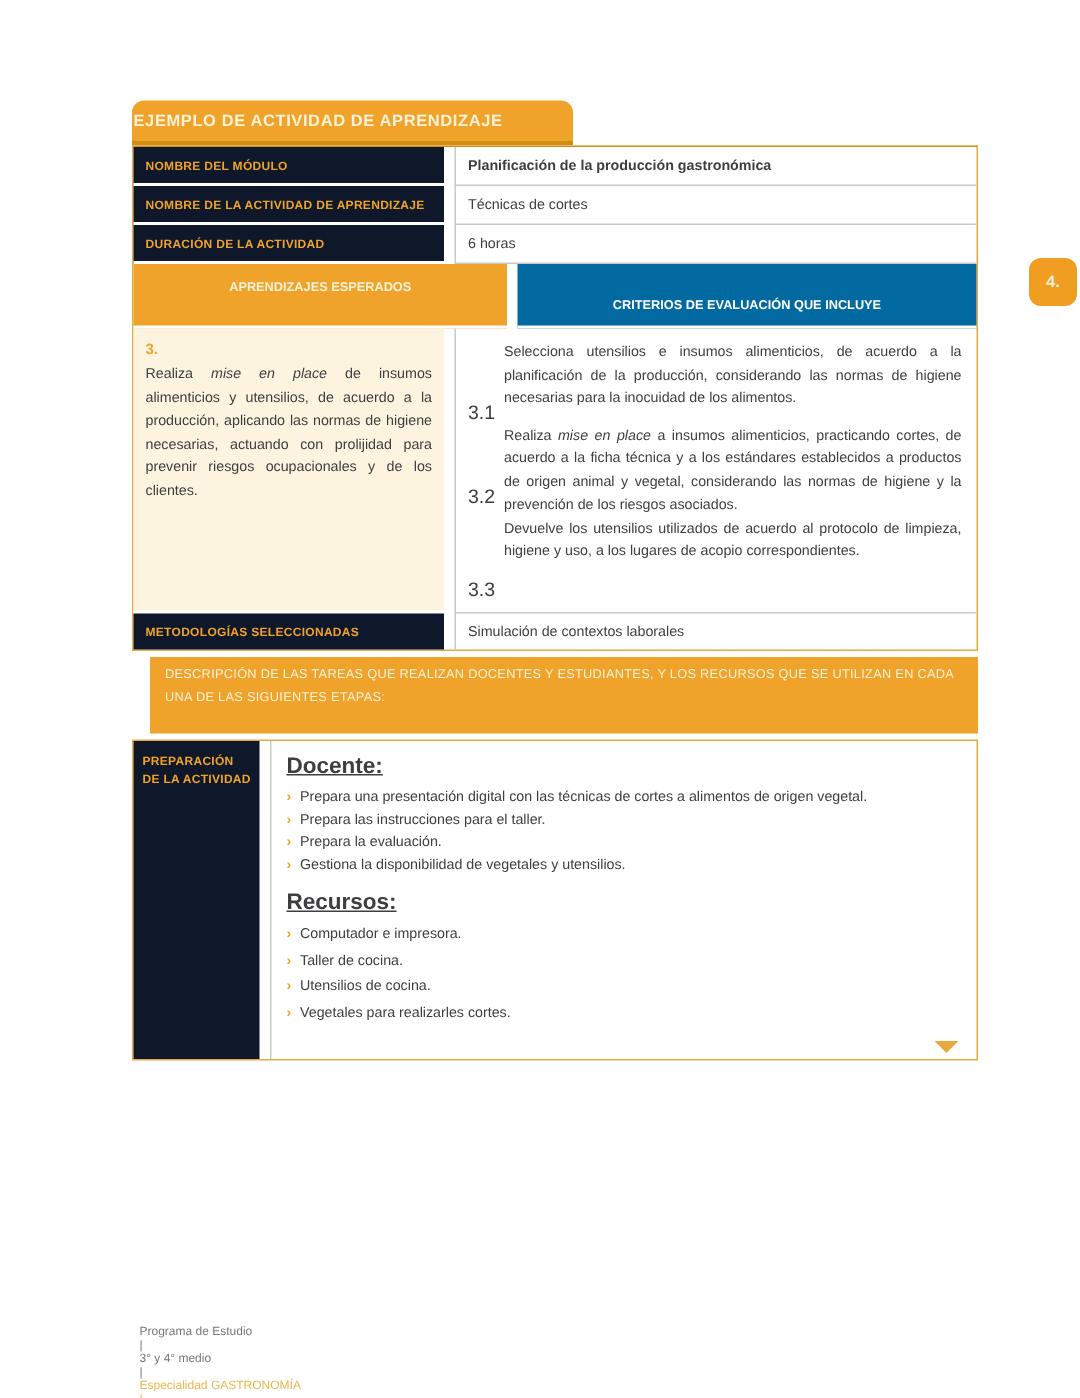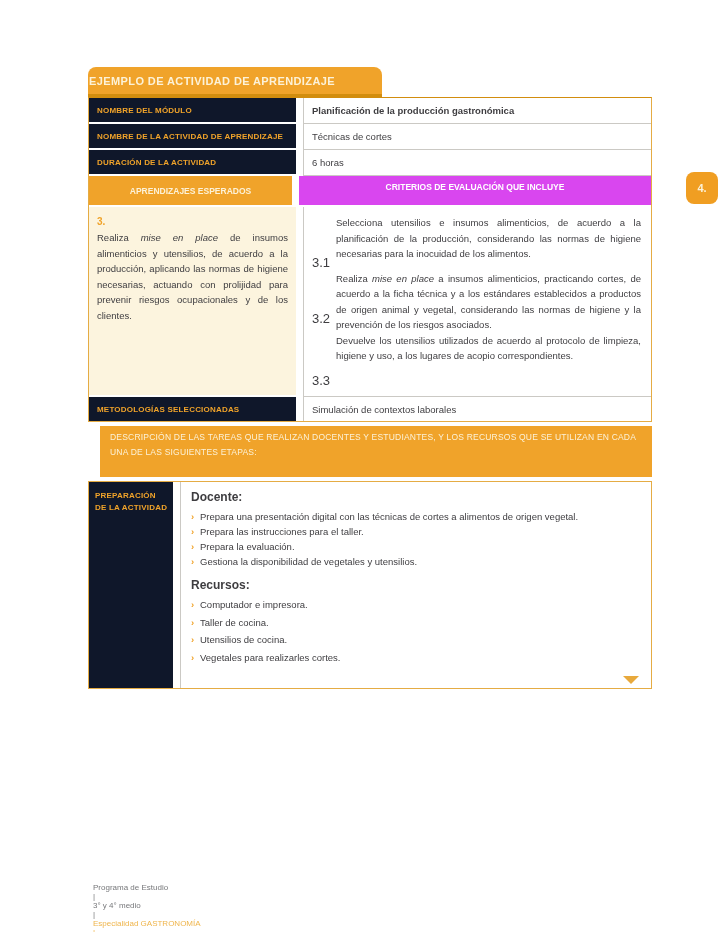--- a/index.html
+++ b/index.html
@@ -33,28 +33,28 @@
     padding:8px 4px 7px 8px; border-bottom:2px solid #ffffff;
     display:flex; align-items:center;
   }
   .val {
     flex:1; margin-left:7px; border-left:1px solid #CBC9C4;
     border-bottom:1px solid #CBC9C4;
     font-size:9.5px; padding:5px 8px; display:flex; align-items:center;
   }
   .val.bold { font-weight:bold; }
   .hdr-left {
-    width:203px; background:#F0A32A; color:#FCF2D8;
+    width:249px; background:#F0A32A; color:#FCF2D8;
     font-size:8.5px; font-weight:bold; text-align:center;
     padding:10px 2px 9px; border-bottom:2px solid #ffffff;
   }
   .hdr-right {
-    flex:1; margin-left:7px; background:#d946ef; color:#ffffff;
+    flex:1; margin-left:7px; background:#0369a1; color:#ffffff;
     font-size:8.5px; font-weight:bold; text-align:center;
-    padding:6px 2px 9px; border-bottom:2px solid #ffffff;
+    padding:22px 2px 9px; border-bottom:2px solid #ffffff;
   }
   .oa-cell {
     width:207px; background:#FCF4DE; padding:9px 8px;
     border-bottom:2px solid #ffffff;
   }
   .oa-num { color:#F0A32A; font-weight:bold; font-size:10px; margin-bottom:3px; }
   .oa-text { font-size:9.5px; line-height:15.5px; text-align:justify; }
   .crit-cell {
     flex:1; margin-left:7px; border-left:1px solid #CBC9C4;
     border-bottom:1px solid #CBC9C4; padding:8px 10px 8px 8px;
@@ -78,21 +78,21 @@
   }
   .prep-lbl {
     width:84px; background:#0f172a; color:#F0A32A;
     font-size:8px; font-weight:bold; letter-spacing:0.2px;
     padding:8px 4px 0 6px; line-height:12px;
   }
   .prep-val {
     flex:1; margin-left:7px; border-left:1px solid #CBC9C4;
     padding:8px 12px 14px 10px;
   }
-  .subhead { font-weight:bold; font-size:12px; margin-bottom:5px; }
+  .subhead { font-weight:bold; font-size:15px; margin-bottom:5px;text-decoration:underline; }
   .blist { list-style:none; margin-bottom:9px; }
   .blist li { display:flex; font-size:9.5px; line-height:15px; }
   .blist.spaced li { margin-bottom:2.5px; }
   .bullet { color:#F0A32A; width:9px; flex:none; font-weight:bold; }
   .cont-arrow {
     position:absolute; right:12px; bottom:4px; width:0; height:0;
     border-left:8px solid transparent; border-right:8px solid transparent;
     border-top:8px solid #E8A93C;
   }
   

